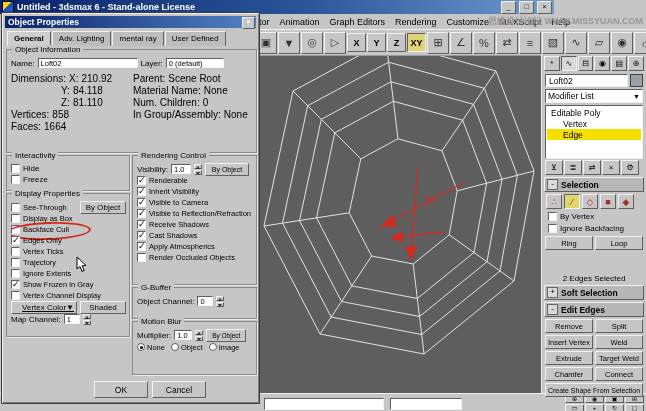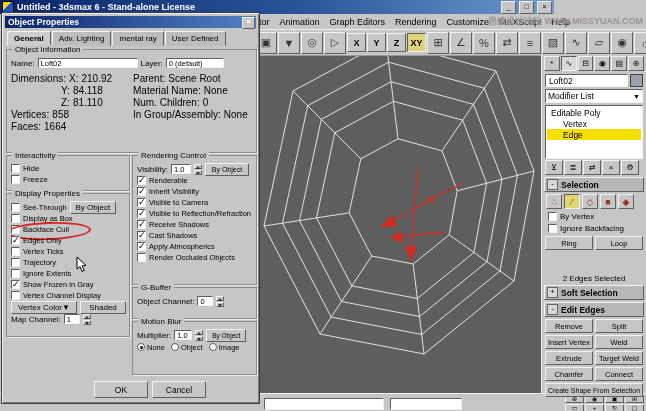--- a/index.html
+++ b/index.html
@@ -396,21 +396,21 @@
           <label class="cb">
             <span class="box"></span>
             <span>Freeze</span>
           </label>
         </div>
     </div>
 
     <div class="group" id="grp-disp">
       <span class="legend">Display Properties</span>
       <div class="gpad">
-        <div class="row" style="justify-content:flex-start;">
+        <div class="row" style="justify-content:space-between;">
           <label class="cb">
             <span class="box"></span>
             <span>See-Through</span>
           </label>
           <div id="by-object-disp" class="btn">By Object</div>
         </div>
         <div>
 
             <label class="cb">
               <span class="box"></span>
@@ -446,21 +446,21 @@
               <span class="box"></span>
               <span>Show Frozen in Gray</span>
             </label>
 
             <label class="cb">
               <span class="box"></span>
               <span>Vertex Channel Display</span>
             </label>
           </div>
         <div class="row">
-          <div class="btn" style="width:60px;height:11px;justify-content:center;padding:0 2px;">
+          <div class="btn" style="width:60px;height:11px;justify-content:flex-end;padding:0 2px;text-decoration:underline;">
             <span>Vertex Color</span>
             <span>▼</span>
           </div>
           <div class="btn" style="flex:1;height:11px;">Shaded</div>
         </div>
         <div class="row">
           <span>Map Channel:</span>
           <div class="field" style="width:16px;">1</div>
           <span class="spin">
               <i class="up"></i>

